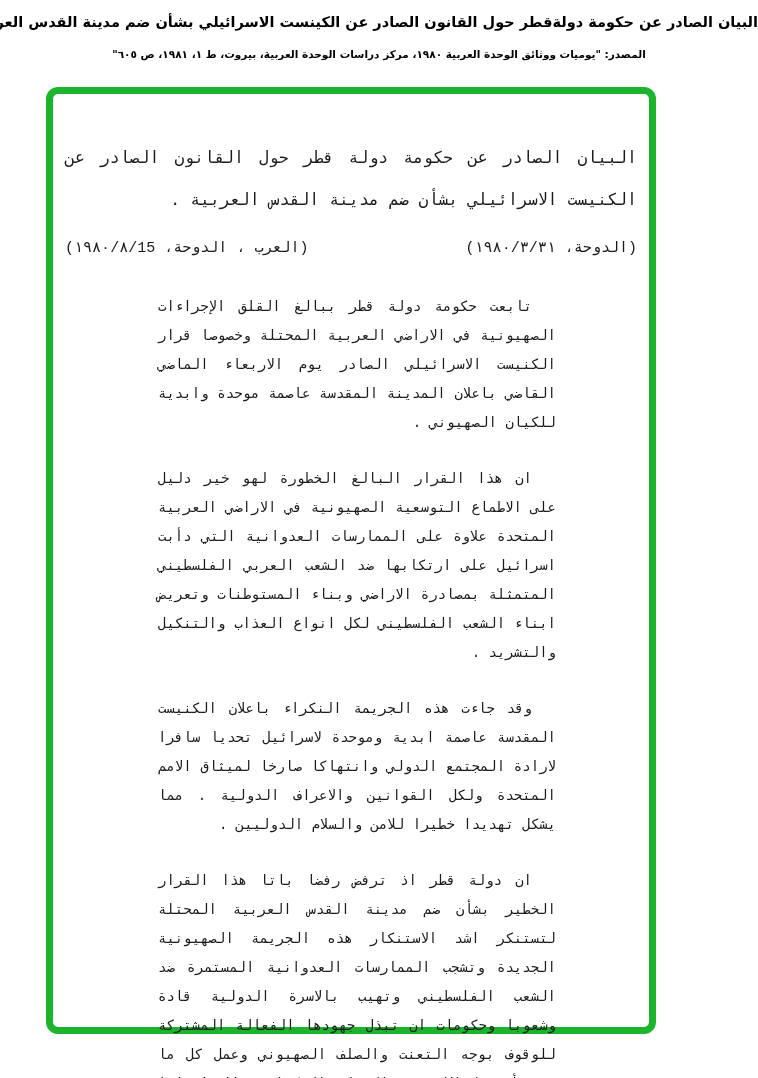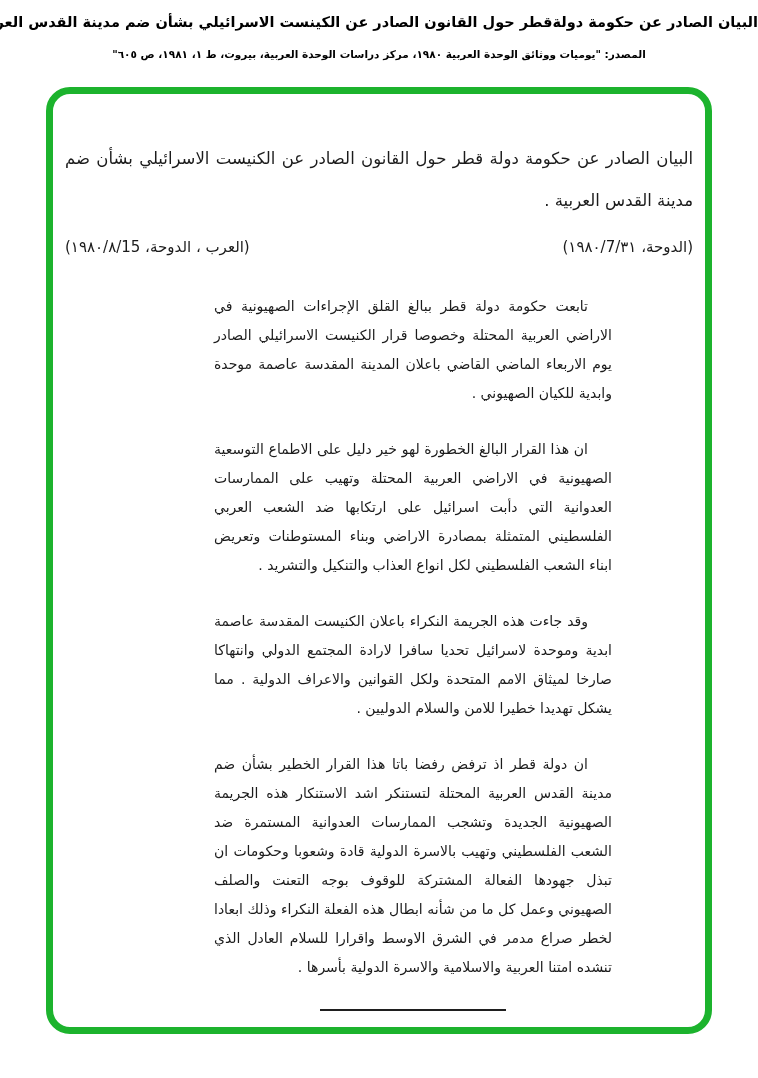--- a/index.html
+++ b/index.html
@@ -37,26 +37,27 @@
     font-weight: bold;
     font-size: 10.5px;
     white-space: nowrap;
     color: #000;
   }
 
   .doc-frame {
     position: absolute;
     left: 46px;
     top: 87px;
-    width: 666px;
+    width: 610px;
     height: 947px;
     border: 7px solid var(--green);
-    border-radius: 24px;
+    border-radius: 12px;
     background: #fff;
     padding: 44px 12px 0 12px;
+    font-family: Liberation Mono, monospace;
   }
 
   .doc-title {
     margin: 0;
     font-weight: normal;
     font-size: 16.5px;
     line-height: 42px;
     text-align: justify;
     color: var(--ink);
   }
@@ -95,25 +96,25 @@
 
 <div class="header-title">البيان الصادر عن حكومة دولةقطر حول القانون الصادر عن الكينست الاسرائيلي بشأن ضم مدينة القدس العربية</div>
 
 <div class="header-source">المصدر: "يوميات ووثائق الوحدة العربية ١٩٨٠، مركز دراسات الوحدة العربية، بيروت، ط ١، ١٩٨١، ص ٦٠٥"</div>
 
 <div class="doc-frame">
 
   <h1 class="doc-title">البيان الصادر عن حكومة دولة قطر حول القانون الصادر عن الكنيست الاسرائيلي بشأن ضم مدينة القدس العربية .</h1>
 
   <div class="date-row">
-    <span>(الدوحة، ١٩٨٠/7/٣١)</span>
+    <span>(الدوحة، ١٩٨٠/٣/٣١)</span>
     <span>(العرب ، الدوحة، ١٩٨٠/٨/15)</span>
   </div>
 
   <div class="doc-body">
     <p>تابعت حكومة دولة قطر ببالغ القلق الإجراءات الصهيونية في الاراضي العربية المحتلة وخصوصا قرار الكنيست الاسرائيلي الصادر يوم الاربعاء الماضي القاضي باعلان المدينة المقدسة عاصمة موحدة وابدية للكيان الصهيوني .</p>
-    <p>ان هذا القرار البالغ الخطورة لهو خير دليل على الاطماع التوسعية الصهيونية في الاراضي العربية المحتلة وتهيب على الممارسات العدوانية التي دأبت اسرائيل على ارتكابها ضد الشعب العربي الفلسطيني المتمثلة بمصادرة الاراضي وبناء المستوطنات وتعريض ابناء الشعب الفلسطيني لكل انواع العذاب والتنكيل والتشريد .</p>
+    <p>ان هذا القرار البالغ الخطورة لهو خير دليل على الاطماع التوسعية الصهيونية في الاراضي العربية المتحدة علاوة على الممارسات العدوانية التي دأبت اسرائيل على ارتكابها ضد الشعب العربي الفلسطيني المتمثلة بمصادرة الاراضي وبناء المستوطنات وتعريض ابناء الشعب الفلسطيني لكل انواع العذاب والتنكيل والتشريد .</p>
     <p>وقد جاءت هذه الجريمة النكراء باعلان الكنيست المقدسة عاصمة ابدية وموحدة لاسرائيل تحديا سافرا لارادة المجتمع الدولي وانتهاكا صارخا لميثاق الامم المتحدة ولكل القوانين والاعراف الدولية . مما يشكل تهديدا خطيرا للامن والسلام الدوليين .</p>
     <p>ان دولة قطر اذ ترفض رفضا باتا هذا القرار الخطير بشأن ضم مدينة القدس العربية المحتلة لتستنكر اشد الاستنكار هذه الجريمة الصهيونية الجديدة وتشجب الممارسات العدوانية المستمرة ضد الشعب الفلسطيني وتهيب بالاسرة الدولية قادة وشعوبا وحكومات ان تبذل جهودها الفعالة المشتركة للوقوف بوجه التعنت والصلف الصهيوني وعمل كل ما من شأنه ابطال هذه الفعلة النكراء وذلك ابعادا لخطر صراع مدمر في الشرق الاوسط واقرارا للسلام العادل الذي تنشده امتنا العربية والاسلامية والاسرة الدولية بأسرها .</p>
     <div class="end-rule"></div>
   </div>
 
 </div>
 
 </body></html>

